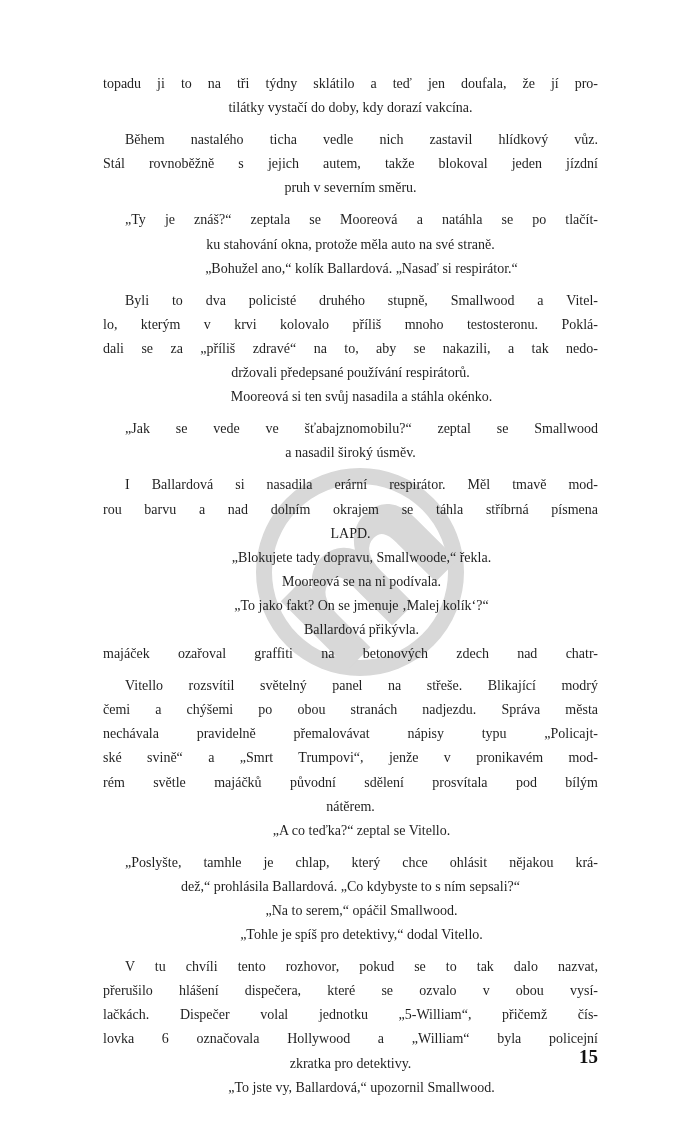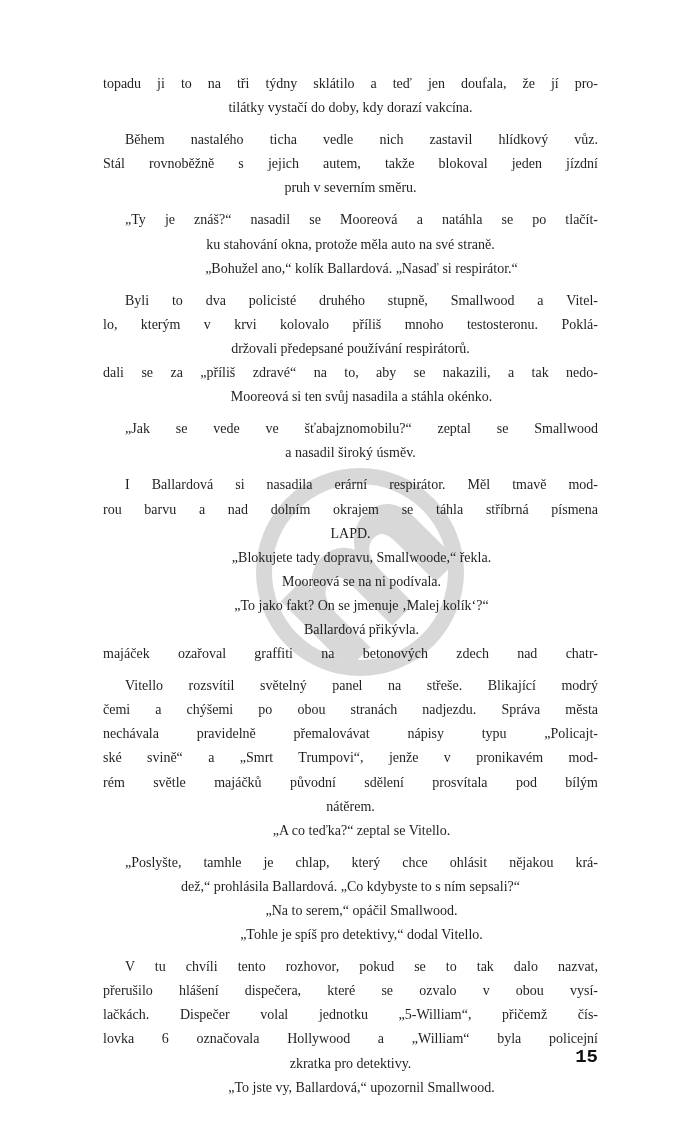--- a/index.html
+++ b/index.html
@@ -49,21 +49,21 @@
     padding-left: 22px;
     margin-top: 8px;
   }
   #page-number {
     position: absolute;
     left: 103px;
     top: 1046px;
     width: 495px;
     z-index: 2;
     text-align: right;
-    font-family: Liberation Mono, monospace;
+    font-family: Liberation Serif, serif;
     font-weight: bold;
     font-size: 19px;
     color: #111111;
   }
 </style>
 </head>
 <body>
 
 <div id="book-page">
 
@@ -71,27 +71,27 @@
     <circle cx="360" cy="572" r="96" fill="none" stroke-width="16" stroke="#d8d8d8"></circle>
     <text x="360" y="572" transform="rotate(-45 360 572)" text-anchor="middle" dominant-baseline="central" font-family="DejaVu Sans, sans-serif" font-weight="bold" font-size="175" fill="#d8d8d8">m</text>
   </svg>
 
   <div id="text-block" style="color: rgb(31, 31, 31);">
       <div class="line just">topadu ji to na tři týdny sklátilo a teď jen doufala, že jí pro-</div>
       <div class="line">tilátky vystačí do doby, kdy dorazí vakcína.</div>
       <div class="line indent just">Během nastalého ticha vedle nich zastavil hlídkový vůz.</div>
       <div class="line just">Stál rovnoběžně s jejich autem, takže blokoval jeden jízdní</div>
       <div class="line">pruh v severním směru.</div>
-      <div class="line indent just">„Ty je znáš?“ nasadil se Mooreová a natáhla se po tlačít-</div>
+      <div class="line indent just">„Ty je znáš?“ zeptala se Mooreová a natáhla se po tlačít-</div>
       <div class="line">ku stahování okna, protože měla auto na své straně.</div>
       <div class="line indent">„Bohužel ano,“ kolík Ballardová. „Nasaď si respirátor.“</div>
       <div class="line indent just">Byli to dva policisté druhého stupně, Smallwood a Vitel-</div>
       <div class="line just">lo, kterým v krvi kolovalo příliš mnoho testosteronu. Poklá-</div>
+      <div class="line just">dali se za „příliš zdravé“ na to, aby se nakazili, a tak nedo-</div>
       <div class="line">držovali předepsané používání respirátorů.</div>
-      <div class="line just">dali se za „příliš zdravé“ na to, aby se nakazili, a tak nedo-</div>
       <div class="line indent">Mooreová si ten svůj nasadila a stáhla okénko.</div>
       <div class="line indent just">„Jak se vede ve šťabajznomobilu?“ zeptal se Smallwood</div>
       <div class="line">a nasadil široký úsměv.</div>
       <div class="line indent just">I Ballardová si nasadila erární respirátor. Měl tmavě mod-</div>
       <div class="line just">rou barvu a nad dolním okrajem se táhla stříbrná písmena</div>
       <div class="line">LAPD.</div>
       <div class="line indent">„Blokujete tady dopravu, Smallwoode,“ řekla.</div>
       <div class="line indent">Mooreová se na ni podívala.</div>
       <div class="line indent">„To jako fakt? On se jmenuje ‚Malej kolík‘?“</div>
       <div class="line indent">Ballardová přikývla.</div>

